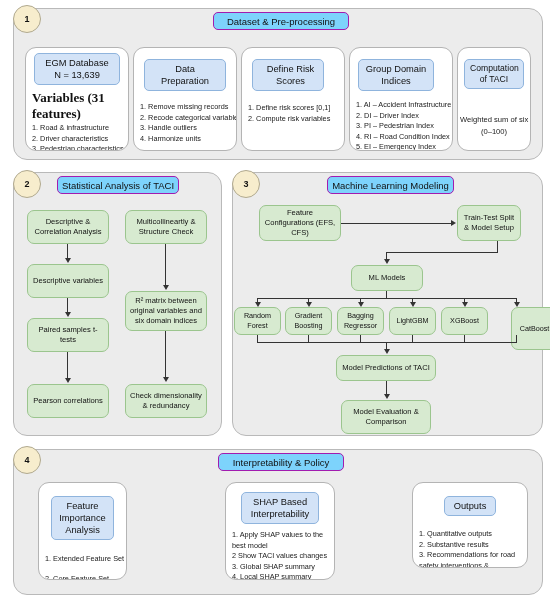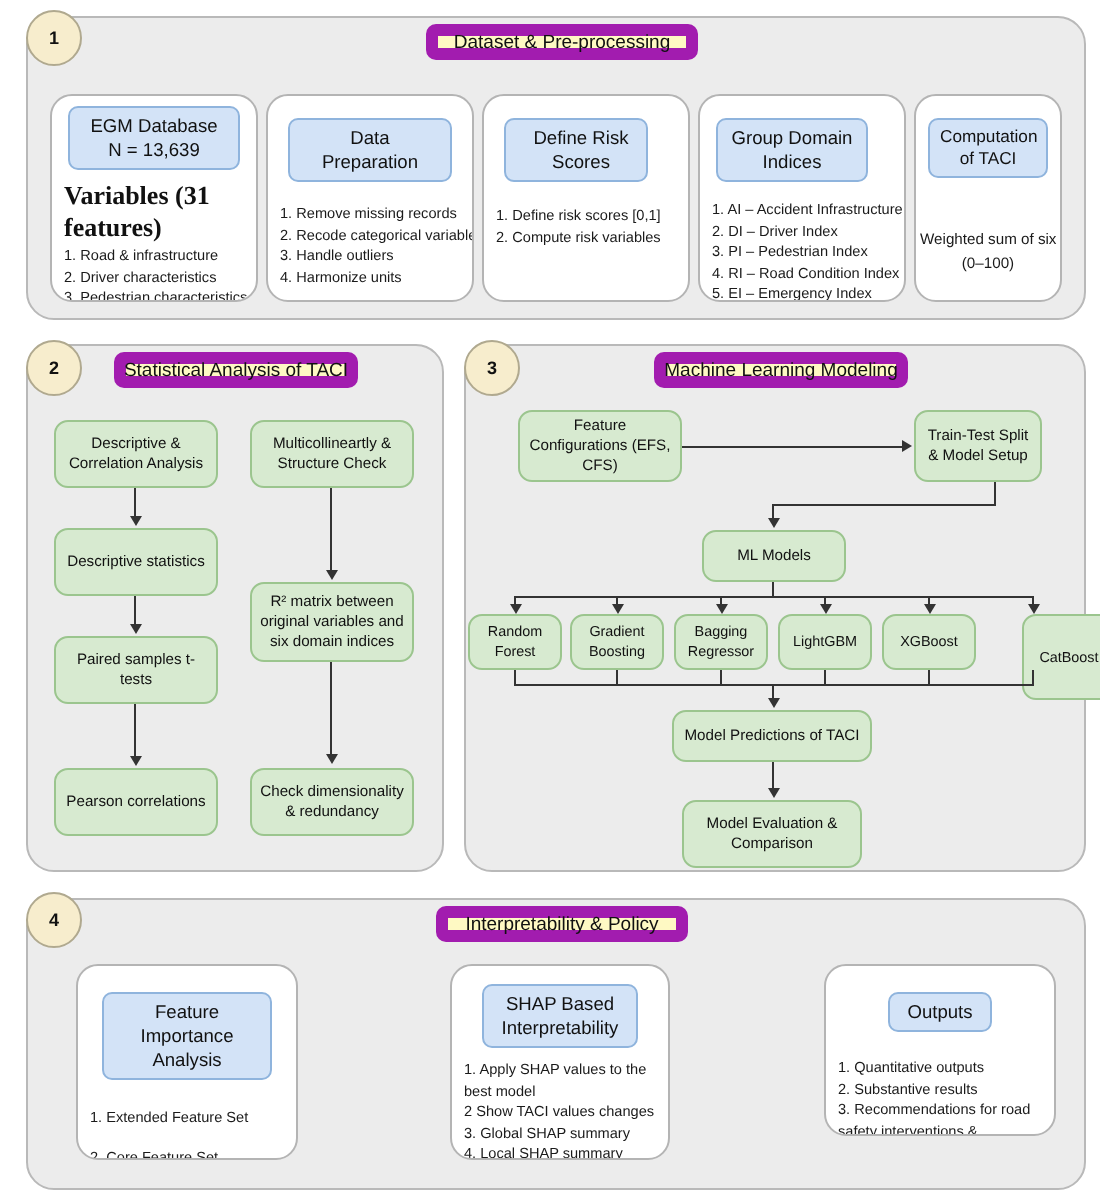--- a/index.html
+++ b/index.html
@@ -24,22 +24,22 @@
     width:26px;height:26px;
     border-radius:50%;
     background:#f7edcd;
     border:1px solid #b0a98f;
     display:flex;align-items:center;justify-content:center;
     font-size:9px;font-weight:bold;color:#111;
     z-index:5;
   }
   .banner{
     position:absolute;
-    background:#fef9c3;
-    border:6px solid #a21caf;
+    background:#7dd3fc;
+    border:1px solid #a21caf;
     border-radius:5px;
     display:flex;align-items:center;justify-content:center;
     font-size:9.5px;color:#111;
     padding:1px 10px;
     box-sizing:border-box;
     white-space:nowrap;
     z-index:4;
   }
 
   
@@ -183,21 +183,21 @@
   </div>
 
   <div class="panel" style="left:13px;top:172px;width:209px;height:264px;"></div>
   <div class="badge" style="left:13px;top:170px;">2</div>
   <div class="banner" style="left:57px;top:176px;width:122px;height:18px;">Statistical Analysis of TACI</div>
 
   <div class="gnode" style="left:27px;top:210px;width:82px;height:34px;">Descriptive &amp; Correlation Analysis</div>
   <div class="vline" style="left:67px;top:244px;height:15px;"></div>
   <div class="arrowdn" style="left:64.5px;top:258px;"></div>
 
-  <div class="gnode" style="left:27px;top:264px;width:82px;height:34px;">Descriptive statistics</div>
+  <div class="gnode" style="left:27px;top:264px;width:82px;height:34px;">Descriptive variables</div>
   <div class="vline" style="left:67px;top:298px;height:15px;"></div>
   <div class="arrowdn" style="left:64.5px;top:312px;"></div>
 
   <div class="gnode" style="left:27px;top:318px;width:82px;height:34px;">Paired samples t-tests</div>
   <div class="vline" style="left:67px;top:352px;height:27px;"></div>
   <div class="arrowdn" style="left:64.5px;top:378px;"></div>
 
   <div class="gnode" style="left:27px;top:384px;width:82px;height:34px;">Pearson correlations</div>
 
   <div class="gnode" style="left:125px;top:210px;width:82px;height:34px;">Multicollineartly &amp; Structure Check</div>
@@ -264,21 +264,21 @@
 
   <div class="vline" style="left:386px;top:381px;height:14px;"></div>
   <div class="arrowdn" style="left:383.5px;top:394px;"></div>
 
   <div class="gnode" style="left:341px;top:400px;width:90px;height:34px;">Model Evaluation &amp; Comparison</div>
 
   <div class="panel" style="left:13px;top:449px;width:530px;height:146px;"></div>
   <div class="badge" style="left:13px;top:446px;">4</div>
   <div class="banner" style="left:218px;top:453px;width:126px;height:18px;">Interpretability &amp; Policy</div>
 
-  <div class="card pad" style="left:38px;top:482px;width:111px;height:98px;">
+  <div class="card pad" style="left:38px;top:482px;width:89px;height:98px;">
     <div class="bluehead" style="margin:8px 6px 0 6px;">
       <div>Feature Importance</div>
       <div>Analysis</div>
     </div>
     <ul class="lst" style="margin-top:14px;">
       <li style="margin-bottom:9px;">1. Extended Feature Set</li>
       <li>2. Core Feature Set</li>
     </ul>
   </div>
 

